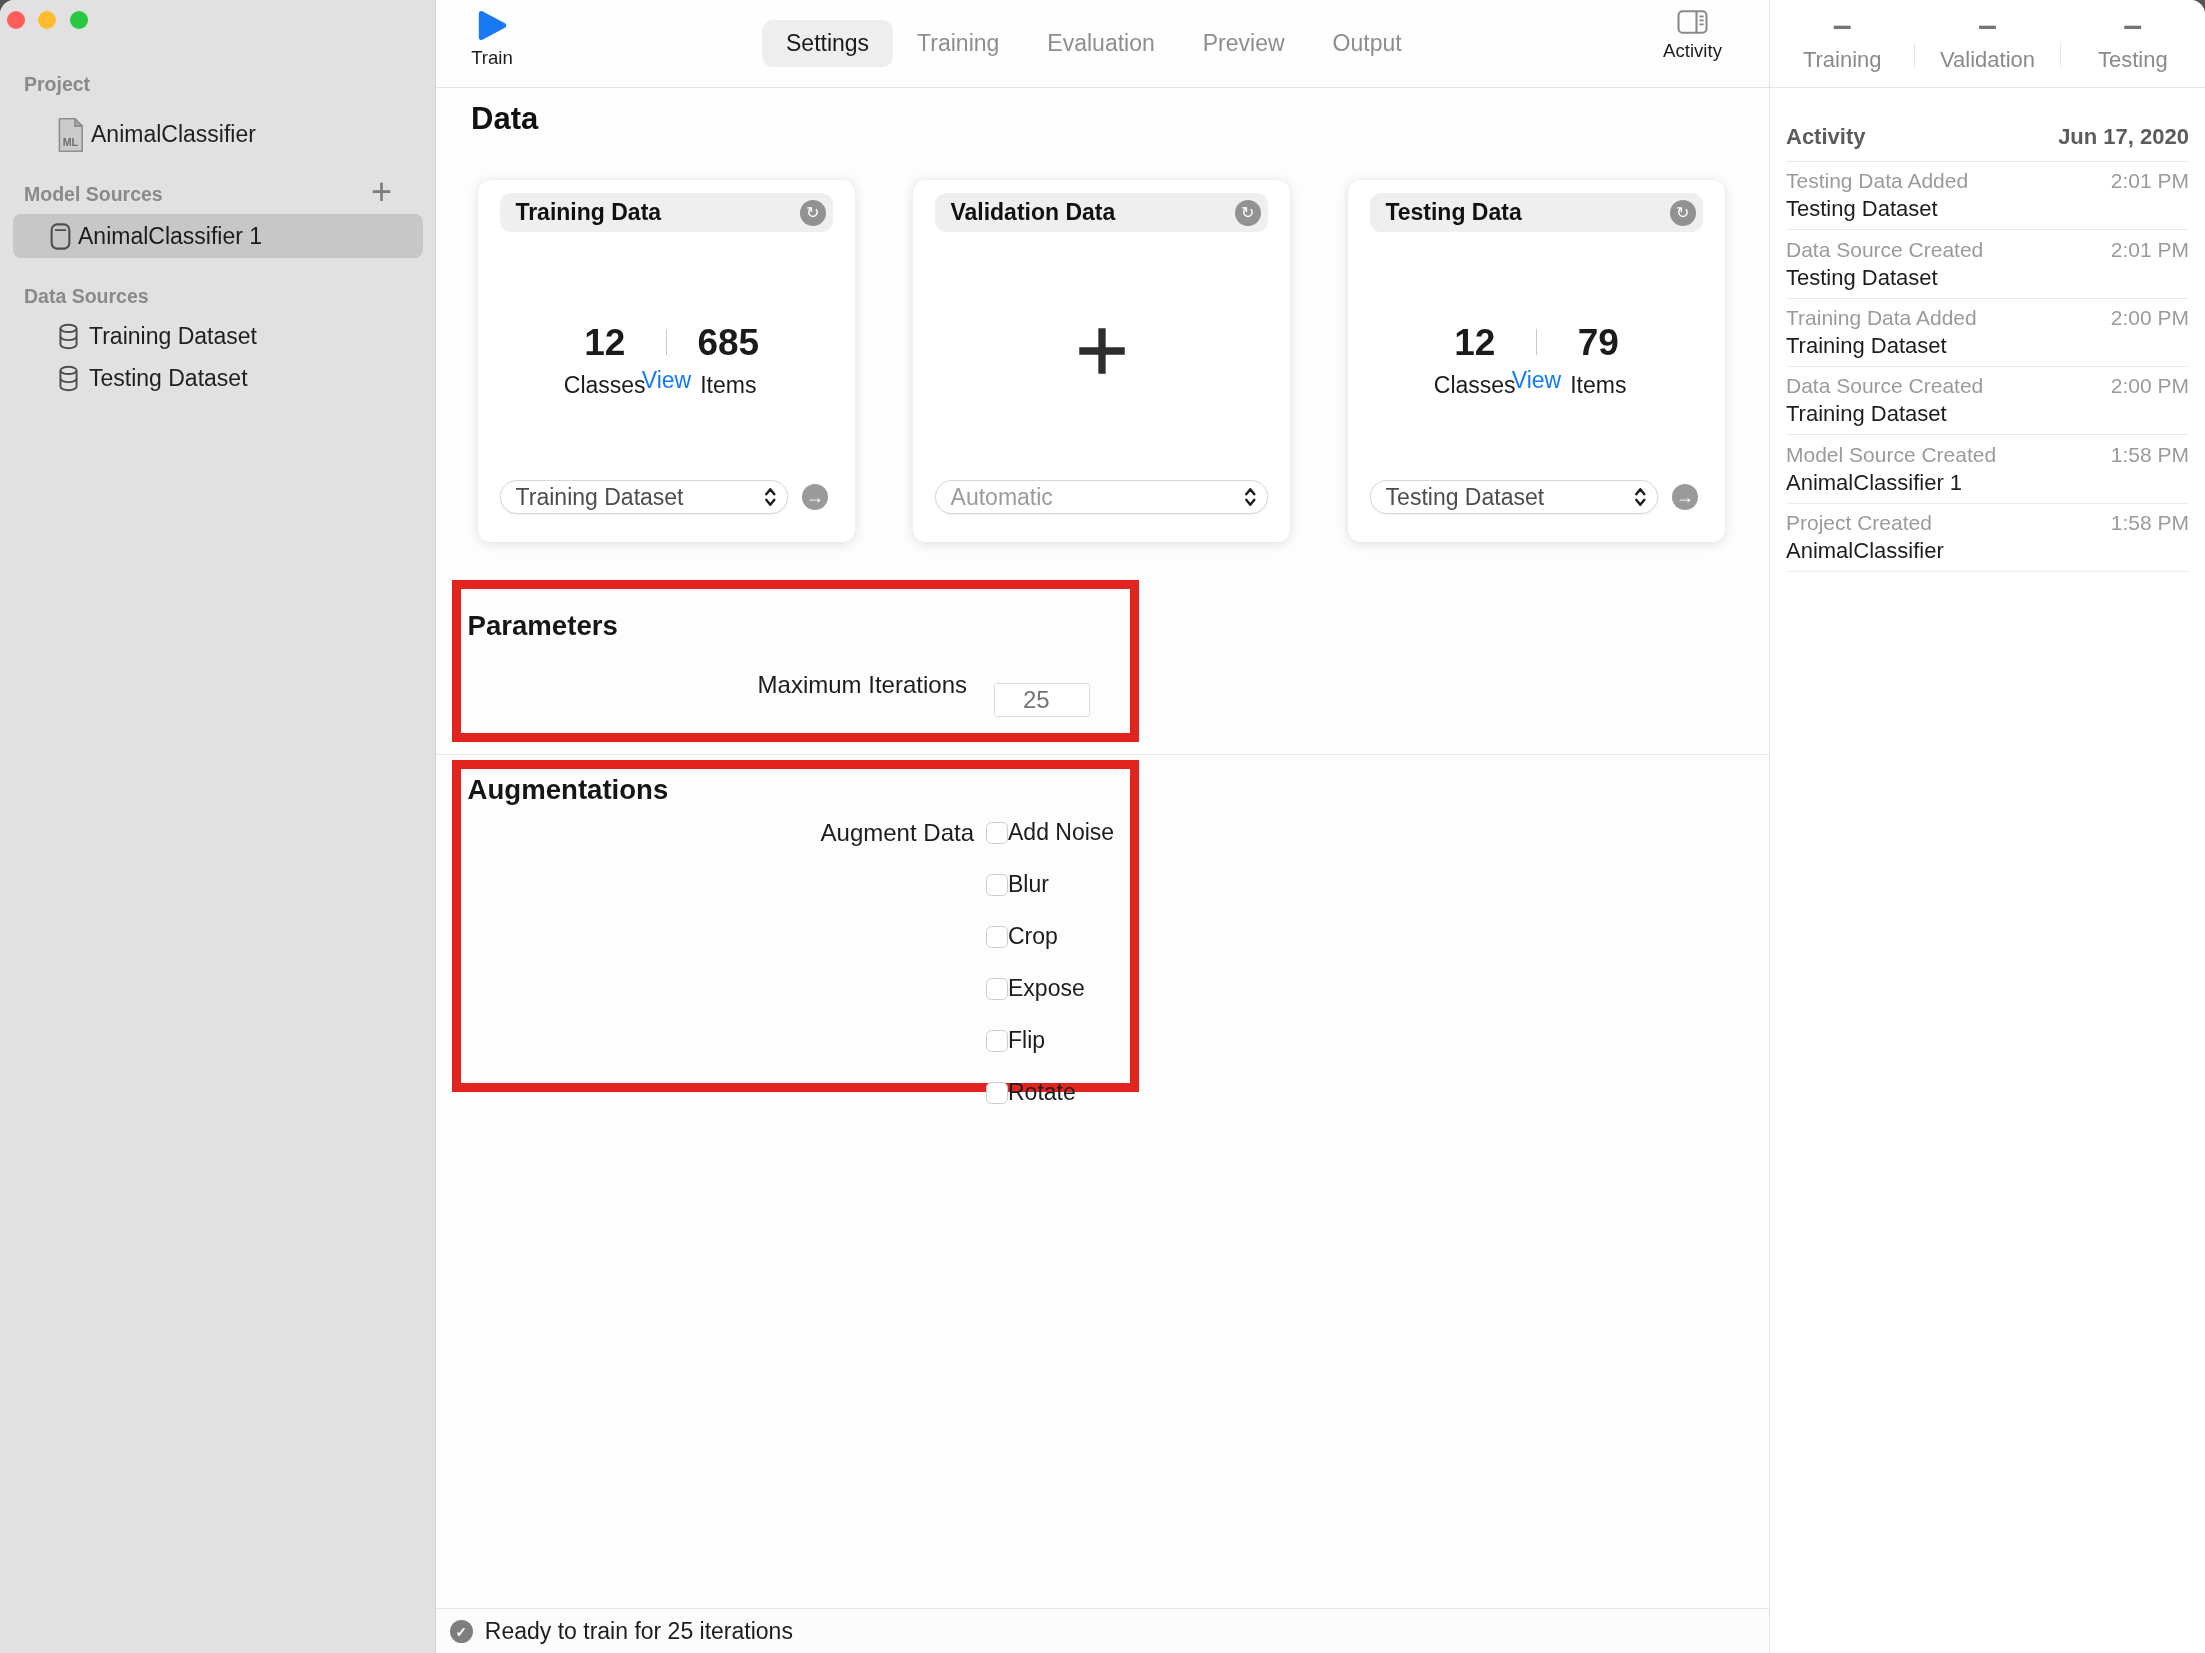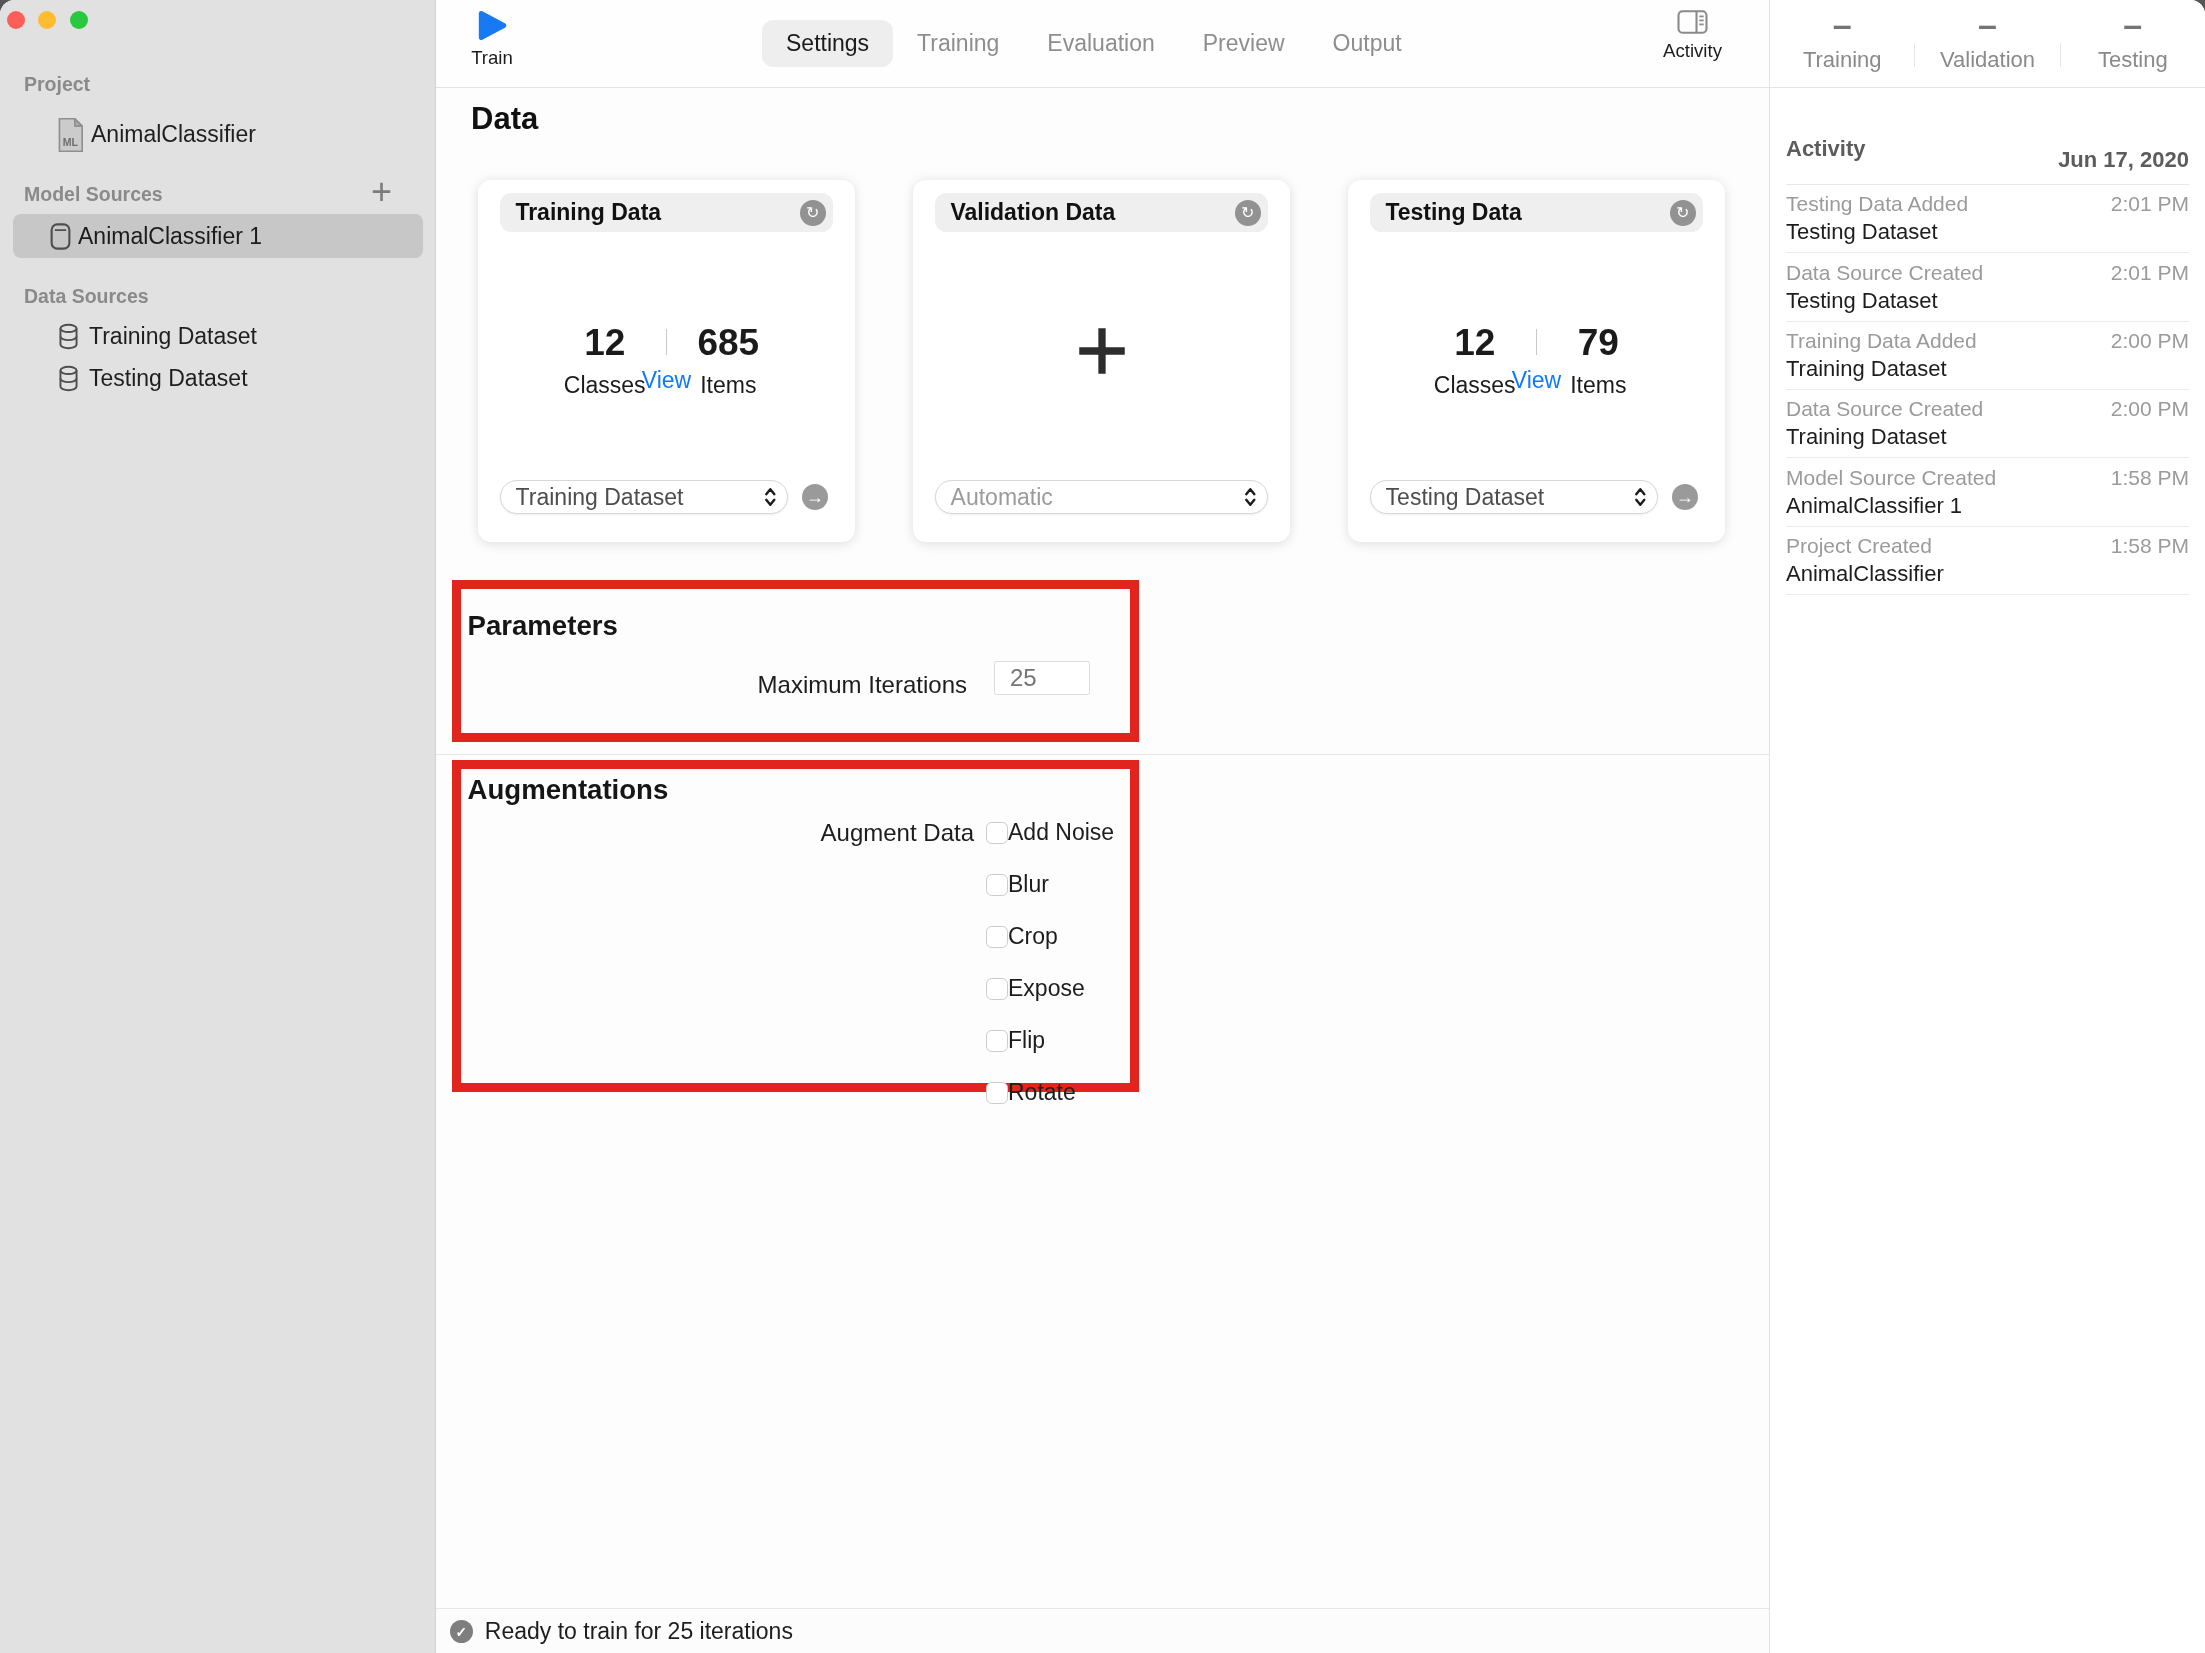--- a/index.html
+++ b/index.html
@@ -66,23 +66,23 @@
   .go-btn { width:26px; height:26px; border-radius:50%; background:#9a9a9a; color:#fff;
             display:flex; align-items:center; justify-content:center; font-size:18px; font-weight:700; }
   .plus-wrap { position:absolute; left:50%; top:145px; transform:translateX(-50%); }
 
   
   .annotation { position:absolute; border:9.7px solid #e1241d; }
   .params-box { left:16px; top:580px; width:687px; height:162px; }
   .aug-box { left:16px; top:760px; width:687px; height:332px; }
   .section-heading { position:absolute; left:6.5px; font-size:27.6px; font-weight:700; color:#161616; }
   .field-label { position:absolute; font-size:24px; color:#1d1d1f; white-space:nowrap; }
-  .iter-input { position:absolute; left:533px; top:72px; width:96px; height:34px;
+  .iter-input { position:absolute; left:533px; top:94px; width:96px; height:34px;
                 border:1.6px solid #dcdcdc; border-radius:2.4px; background:#fff; font-size:24px;
-                color:#c2c2c2; padding-left:15px; outline:none;
+                color:#c2c2c2; padding-left:28px; outline:none;
                 font-family:"Liberation Sans", sans-serif; }
   .aug-rows { position:absolute; left:525px; top:49px; display:flex; flex-direction:column; gap:23px; }
   .aug-row { display:flex; align-items:center; height:29px; }
   .cb { width:22px; height:22px; border:1.6px solid #cbcbcb; border-radius:5.7px; background:#fff; }
   .cb-label { font-size:23px; color:#1d1d1f; white-space:nowrap; }
   .section-divider { position:absolute; left:0; width:1333px; top:754px; height:0.8px; background:#e7e7e7; }
 
   
   .status-bar { position:absolute; left:0; right:0; top:1608px; bottom:0; background:#fcfcfc;
                 border-top:0.8px solid #e6e6e6; display:flex; align-items:center;
@@ -95,21 +95,21 @@
   .right-panel { position:absolute; left:1769px; top:0; width:436px; height:1654px;
                  background:#fff; border-left:0.8px solid #e3e3e3; }
   .rp-top { height:88px; border-bottom:0.8px solid #e4e4e4; display:flex; }
   .rp-col { flex:1; display:flex; flex-direction:column; align-items:center; justify-content:center; }
   .rp-dash { font-size:34px; font-weight:700; color:#757575; line-height:21px; height:21px; }
   .rp-col-label { font-size:22px; color:#8a8a8a; margin-top:11.4px; }
   .rp-sep { width:0.8px; height:24px; background:#e5e5e5; align-self:center; margin-top:23px; }
   .rp-activity-header { display:flex; justify-content:space-between; align-items:center;
                         margin:36px 16px 0; }
   .rp-activity-title { font-size:22px; font-weight:700; color:#5c5c5c; }
-  .rp-date { font-size:22px; font-weight:600; color:#5c5c5c;margin-top:23px; }
+  .rp-date { font-size:22px; font-weight:600; color:#5c5c5c; }
   .rp-divider { height:0.8px; background:#e9e9e9; margin:11.4px 16px 0; }
   .rp-entries { margin:0 16px; }
   .rp-entry { padding:7.3px 0 8px; border-bottom:0.8px solid #ececec; }
   .rp-entry-top { display:flex; justify-content:space-between; align-items:baseline; }
   .rp-entry-title { font-size:21px; color:#9b9b9b; line-height:24px; }
   .rp-entry-time { font-size:21px; color:#9b9b9b; line-height:24px; }
   .rp-entry-sub { font-size:22px; color:#1d1d1f; line-height:24px; margin-top:4px; }
 </style>
 </head>
 <body>

